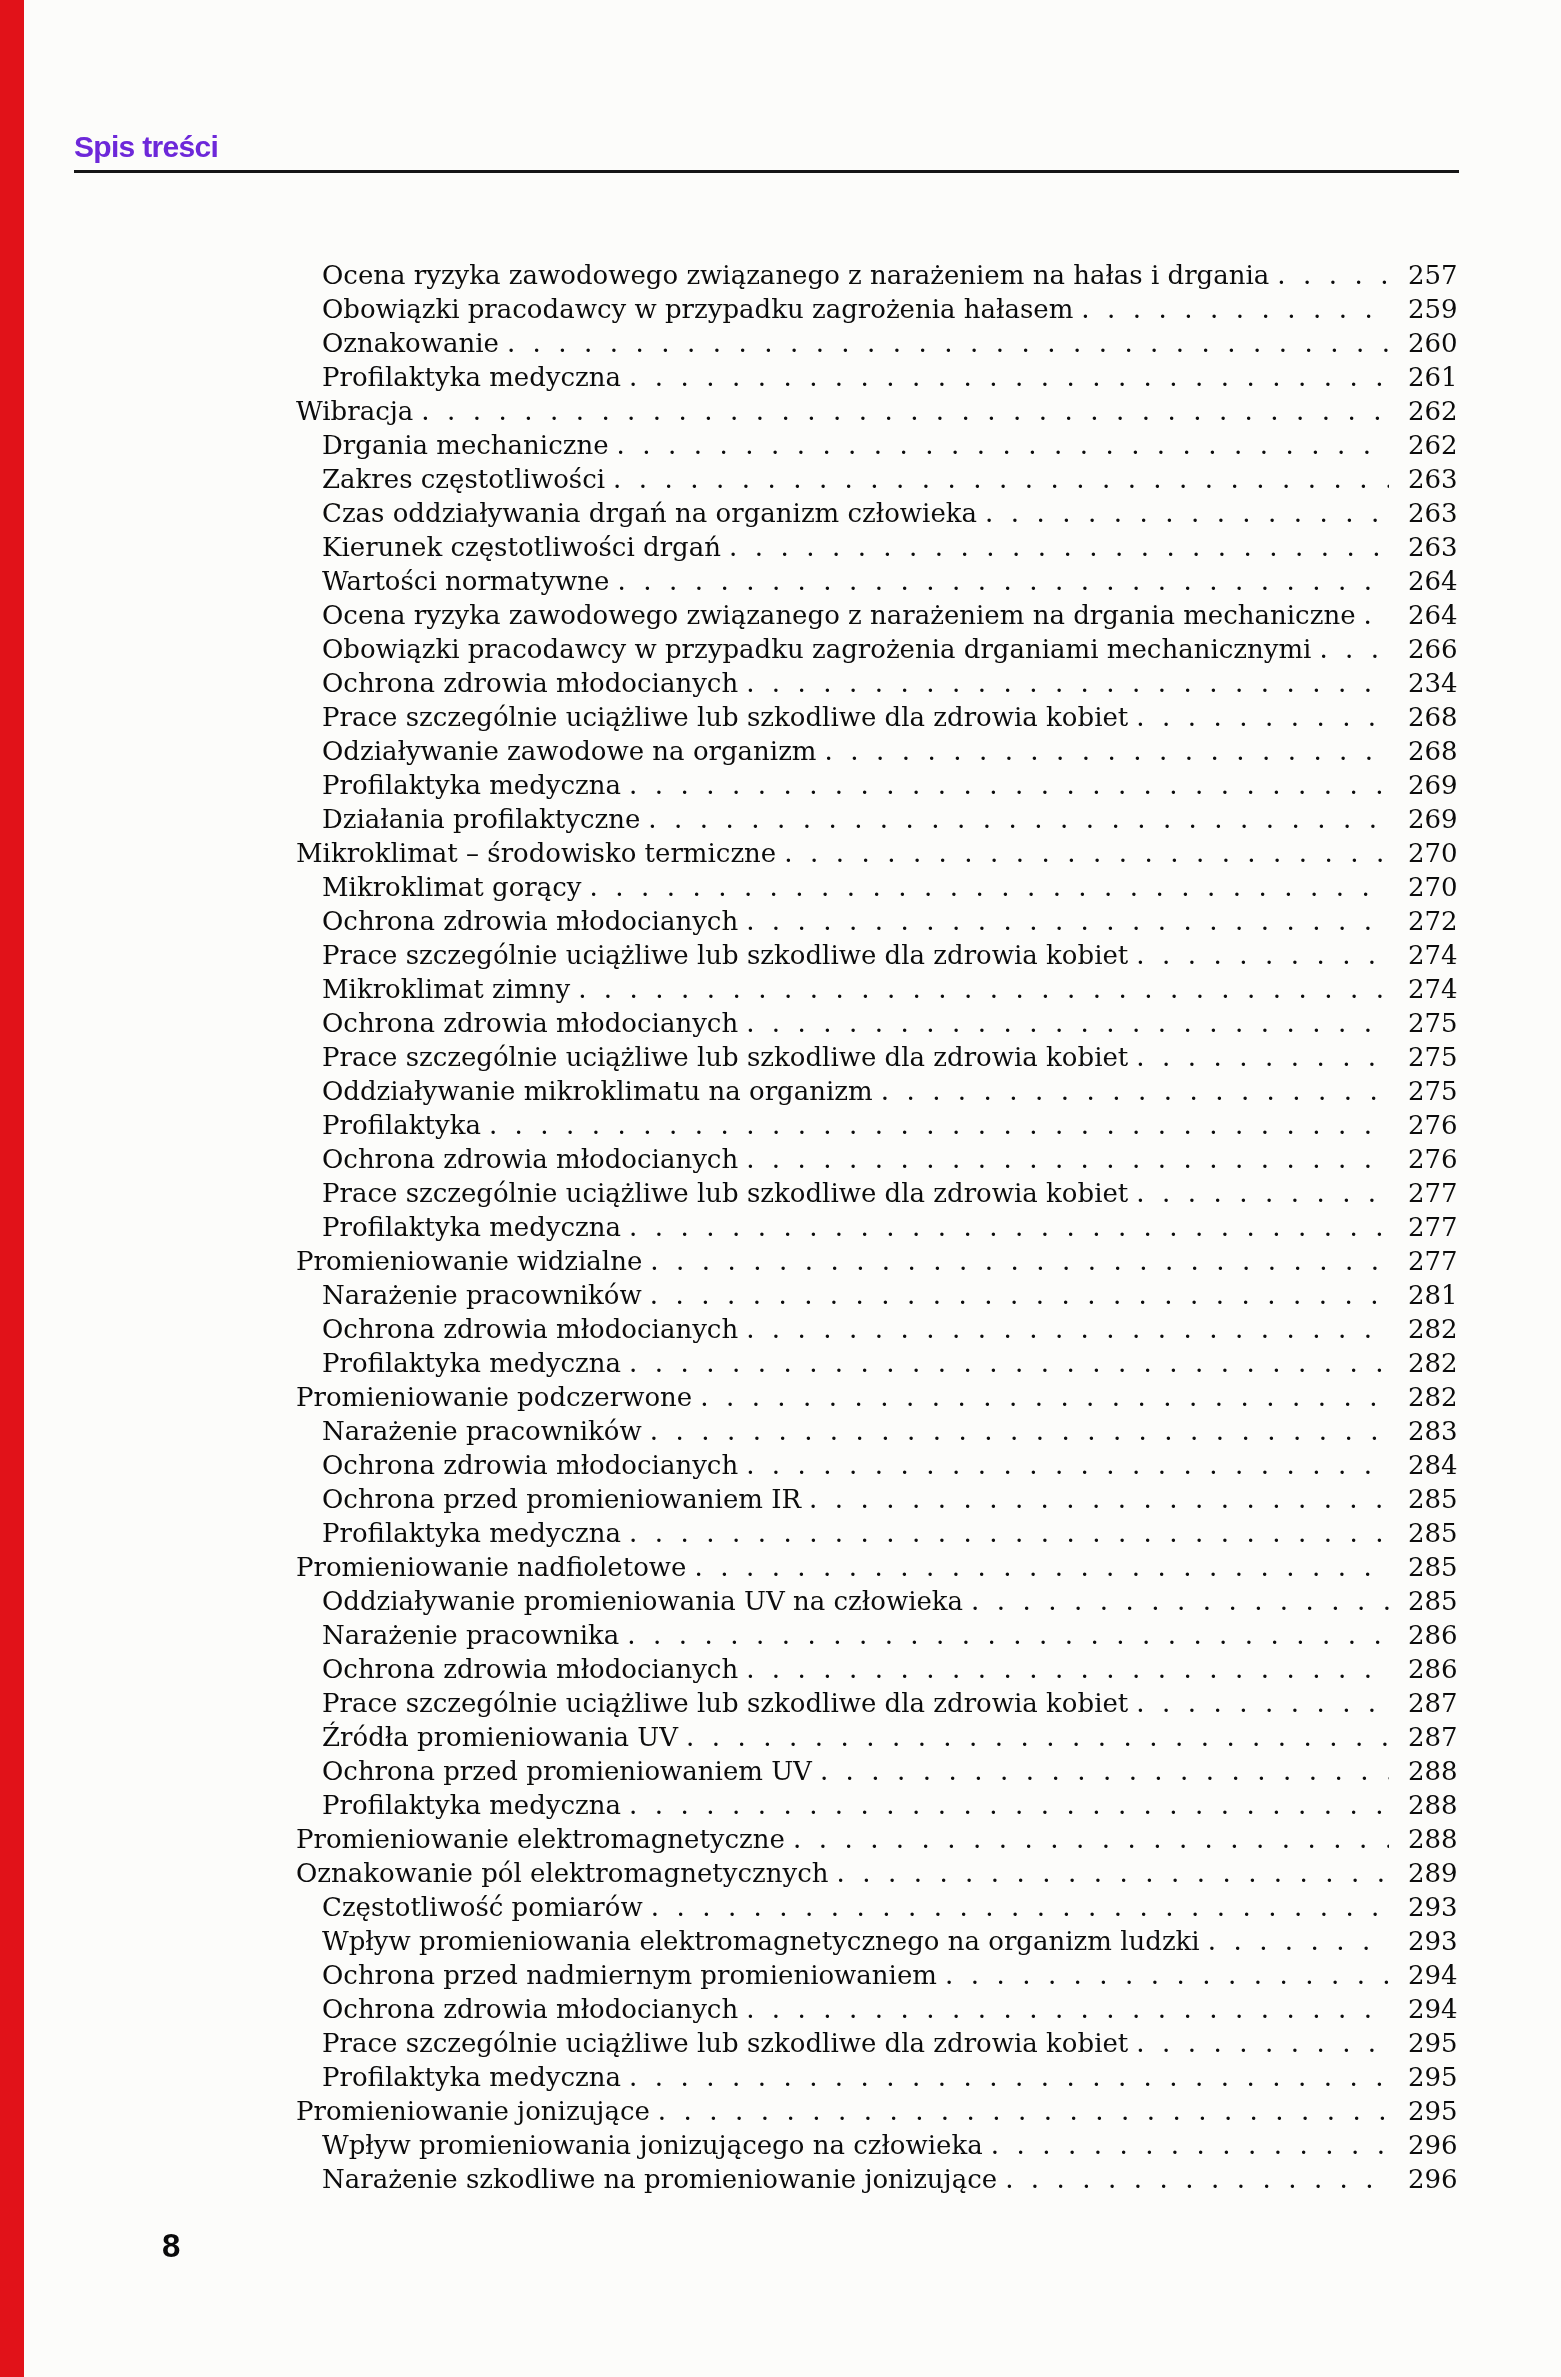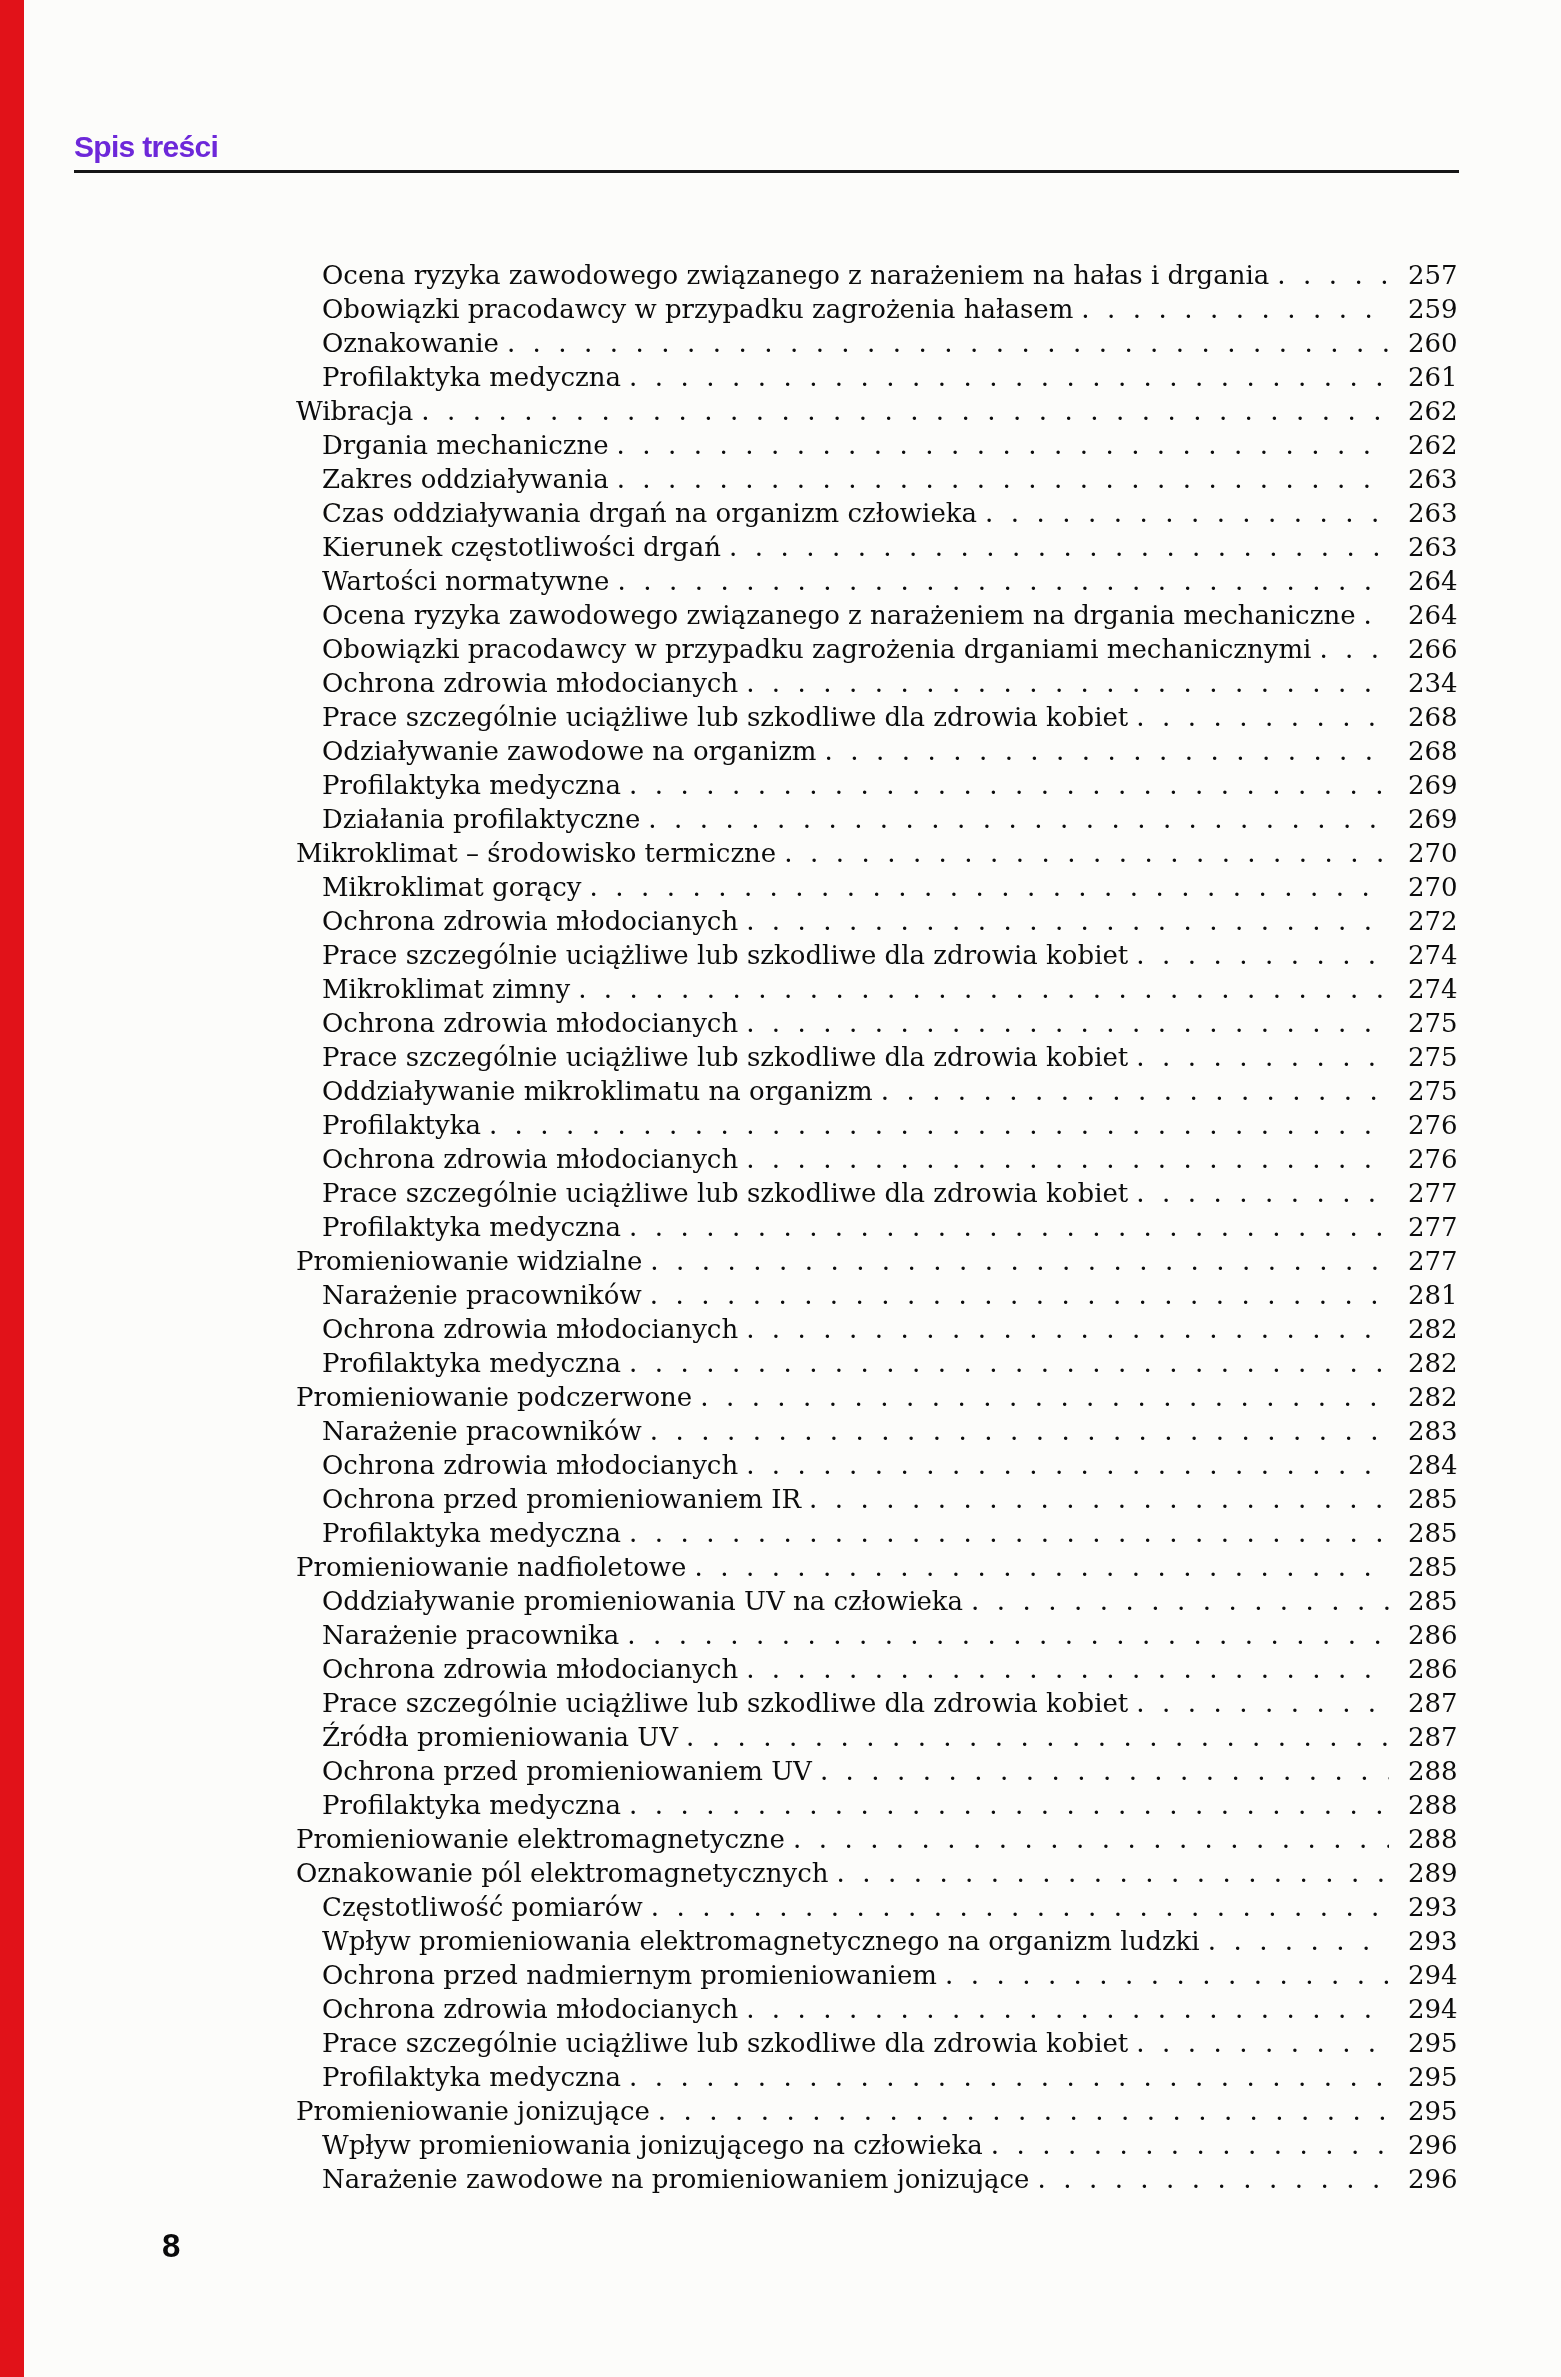--- a/index.html
+++ b/index.html
@@ -105,21 +105,21 @@
         <span class="toc-label">Wibracja</span>
         <span class="toc-dots"></span>
         <span class="toc-page">262</span>
       </div>
       <div class="toc-row level1">
         <span class="toc-label">Drgania mechaniczne</span>
         <span class="toc-dots"></span>
         <span class="toc-page">262</span>
       </div>
       <div class="toc-row level1">
-        <span class="toc-label">Zakres oddziaływania</span>
+        <span class="toc-label">Zakres częstotliwości</span>
         <span class="toc-dots"></span>
         <span class="toc-page">263</span>
       </div>
       <div class="toc-row level1">
         <span class="toc-label">Czas oddziaływania drgań na organizm człowieka</span>
         <span class="toc-dots"></span>
         <span class="toc-page">263</span>
       </div>
       <div class="toc-row level1">
         <span class="toc-label">Kierunek częstotliwości drgań</span>
@@ -355,21 +355,21 @@
         <span class="toc-label">Promieniowanie jonizujące</span>
         <span class="toc-dots"></span>
         <span class="toc-page">295</span>
       </div>
       <div class="toc-row level1">
         <span class="toc-label">Wpływ promieniowania jonizującego na człowieka</span>
         <span class="toc-dots"></span>
         <span class="toc-page">296</span>
       </div>
       <div class="toc-row level1">
-        <span class="toc-label">Narażenie zawodowe na promieniowaniem jonizujące</span>
+        <span class="toc-label">Narażenie szkodliwe na promieniowanie jonizujące</span>
         <span class="toc-dots"></span>
         <span class="toc-page">296</span>
       </div>
     </div>
 
   <div class="folio">8</div>
 
 </div>
 
 

